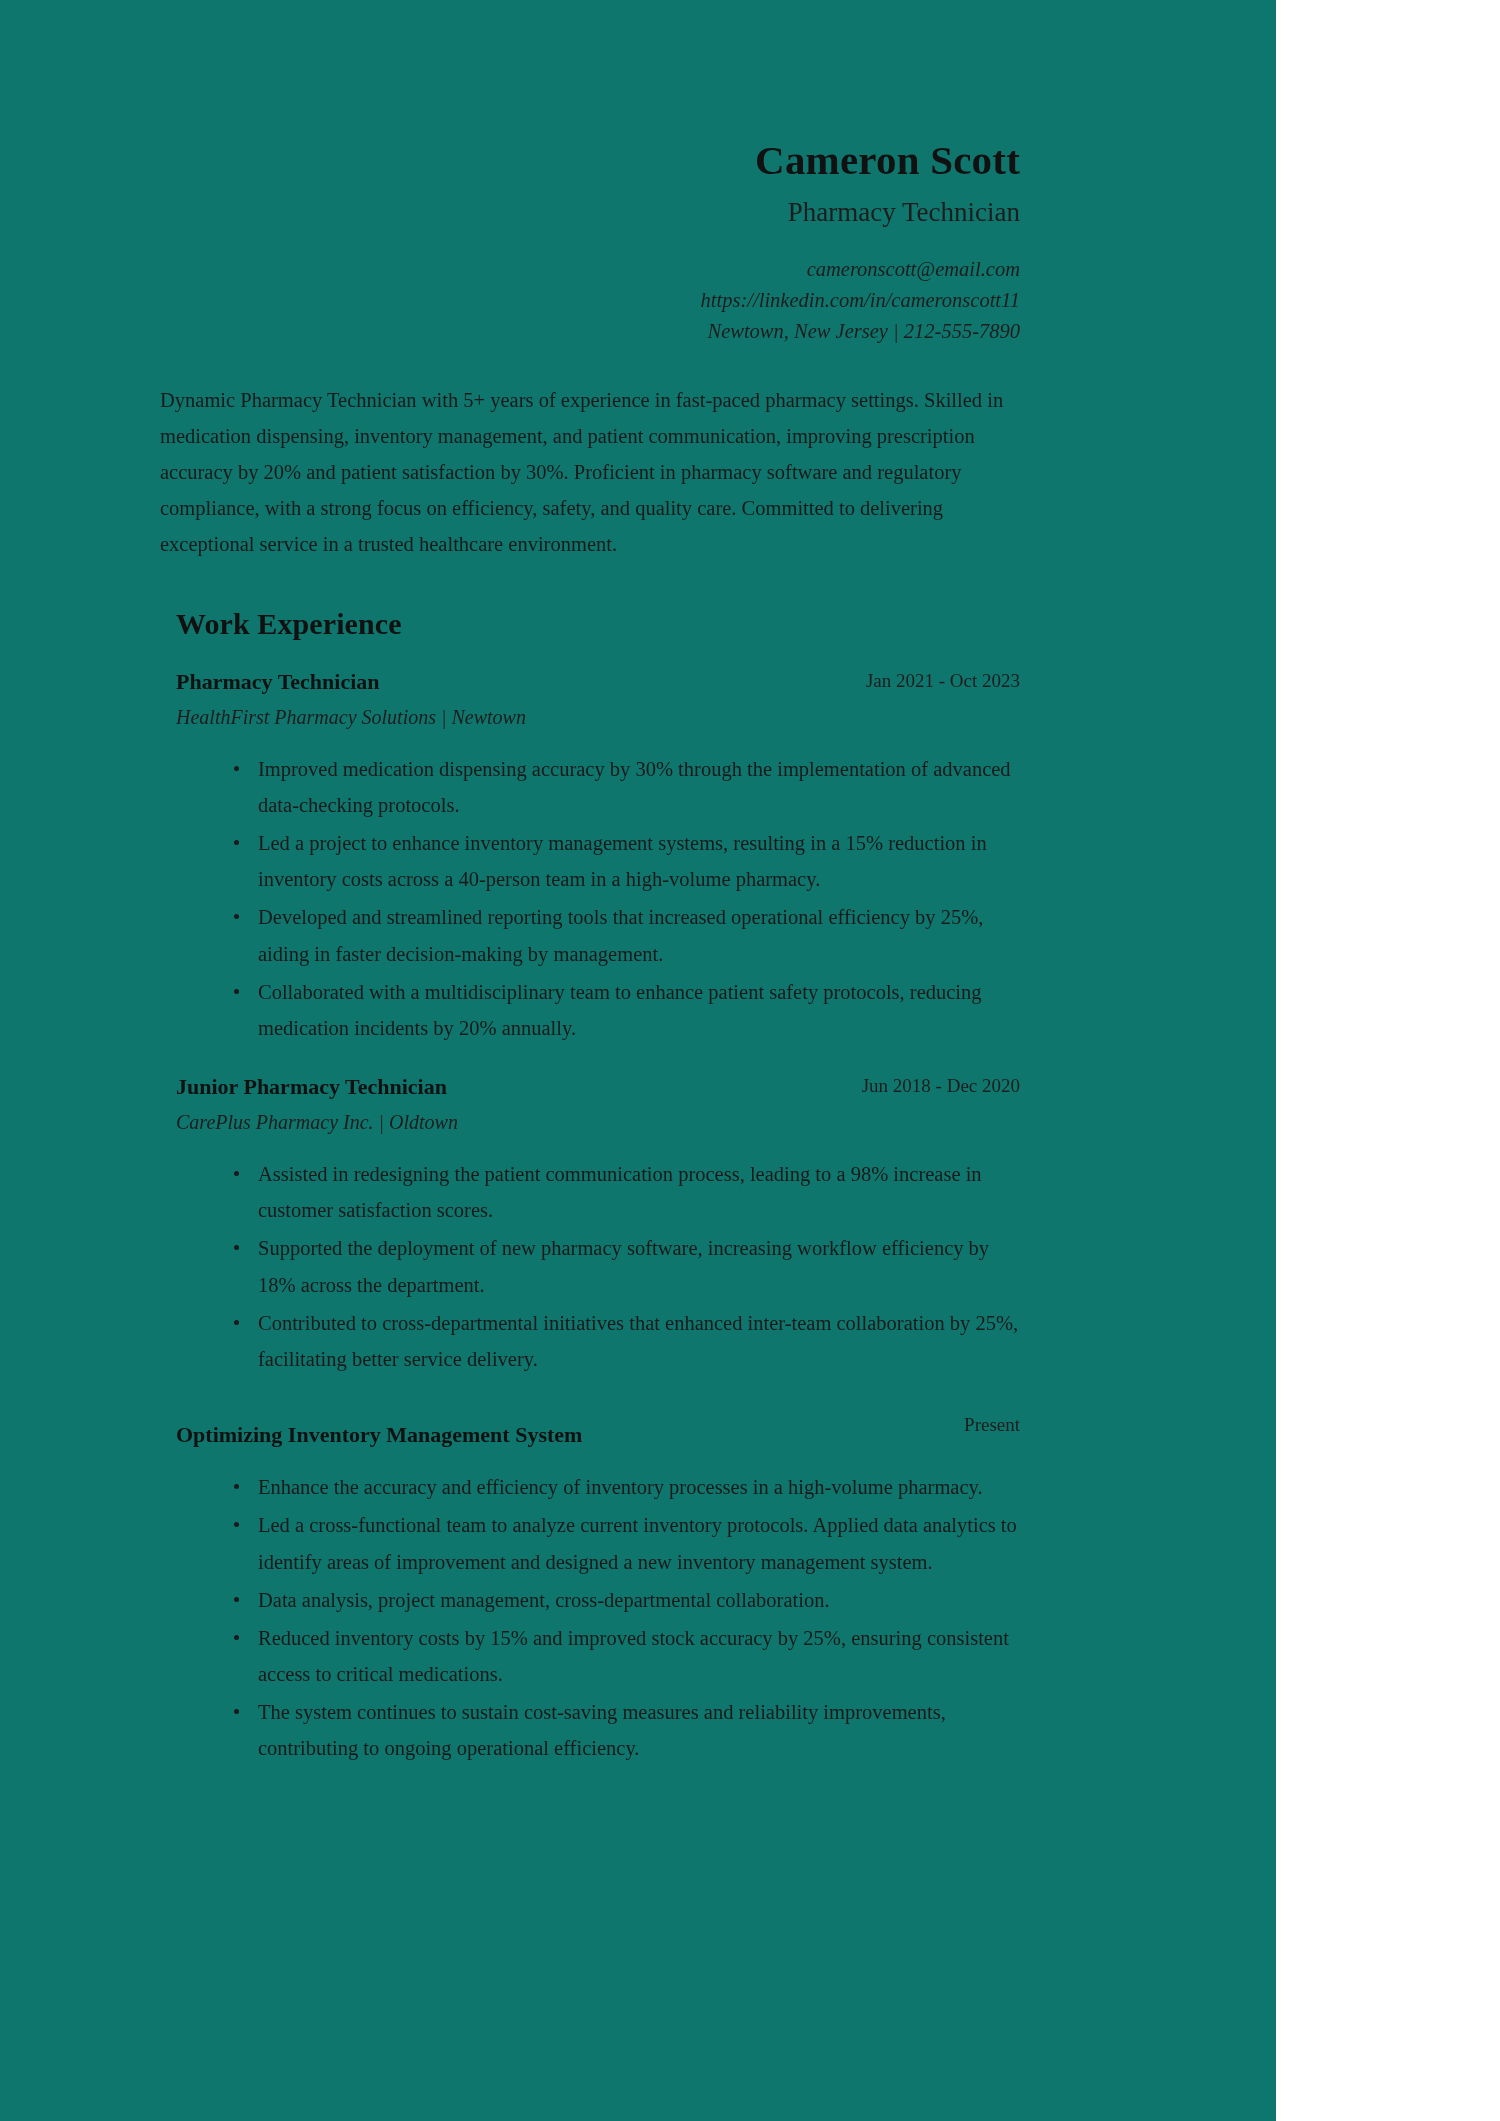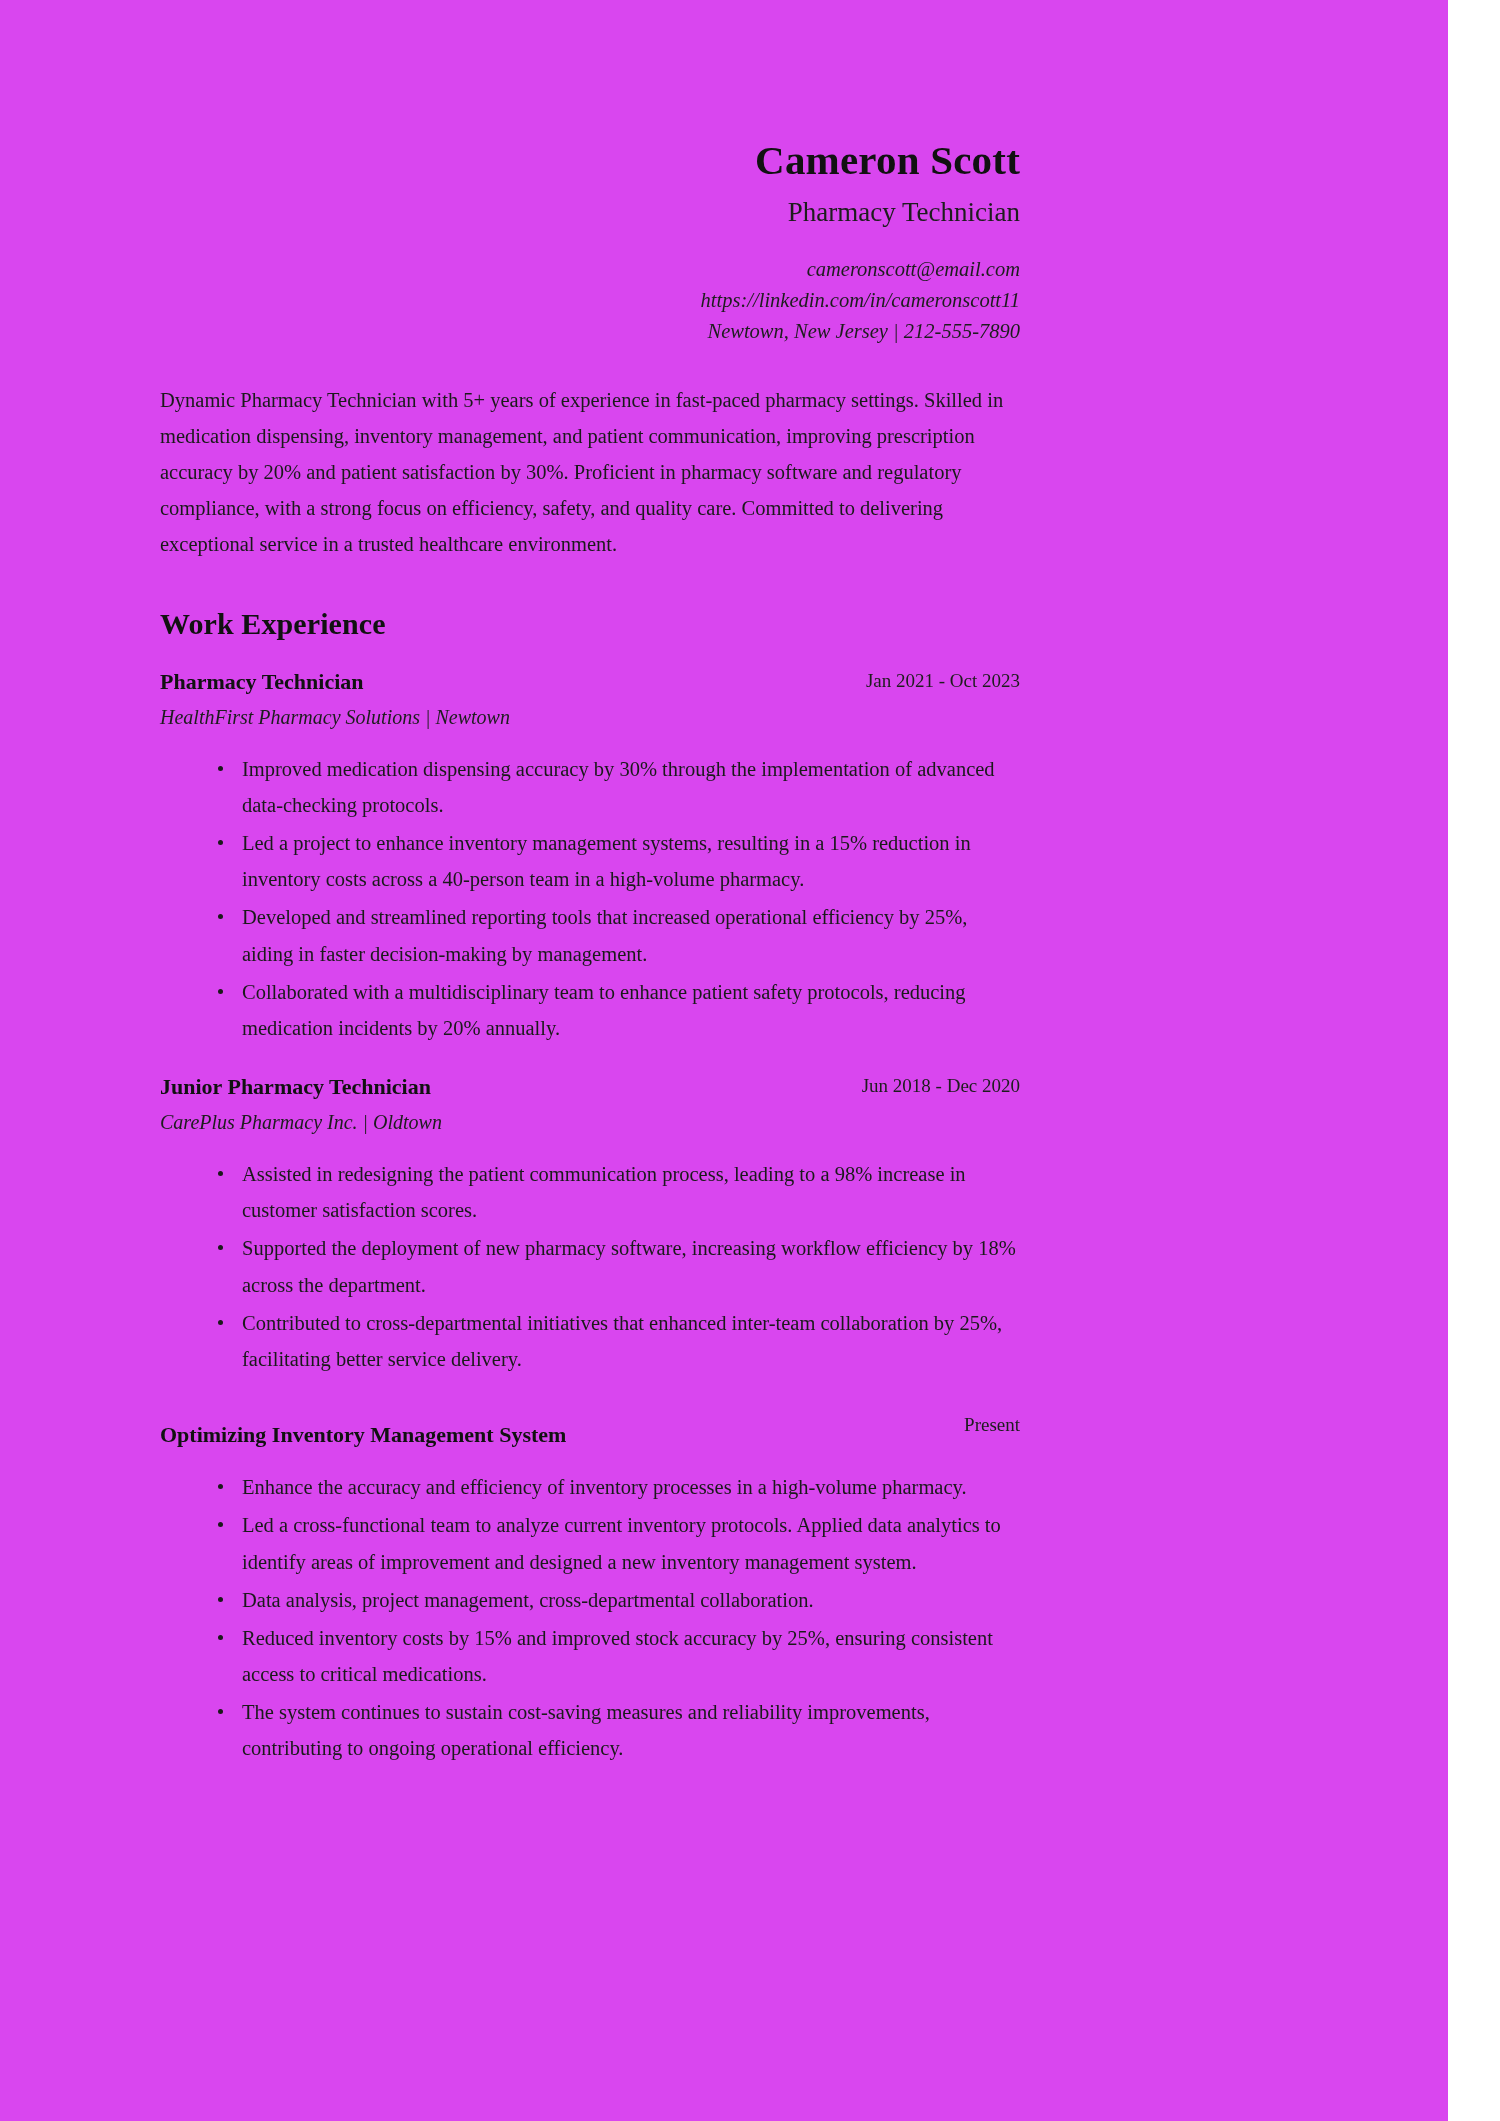--- a/index.html
+++ b/index.html
@@ -10,23 +10,23 @@
   body {
     width: 1500px;
     height: 2121px;
     font-family: "Liberation Serif", "DejaVu Serif", serif;
     color: #1a1a1a;
     -webkit-font-smoothing: antialiased;
   }
 
   .page {
     position: relative;
-    width: 1448px;
+    width: 1276px;
     height: 2121px;
-    background: #d946ef;
+    background: #0f766e;
     box-sizing: border-box;
     padding: 0 660px 0 160px;
   }
 
   
   .header {
     padding-top: 138px;
     text-align: right;
     width: 1180px;
     margin-left: -160px;
@@ -72,20 +72,21 @@
     font-size: 20.5px;
     line-height: 1.76;
     color: #1a1a1a;
   }
   .summary p {
     margin: 0;
   }
 
   .section {
     margin-top: 44px;
+    margin-left: 16px;
   }
   .section-title {
     font-size: 30px;
     font-weight: bold;
     margin: 0 0 6px 0;
     color: #111111;
     letter-spacing: 0.1px;
   }
 
   .entry {

